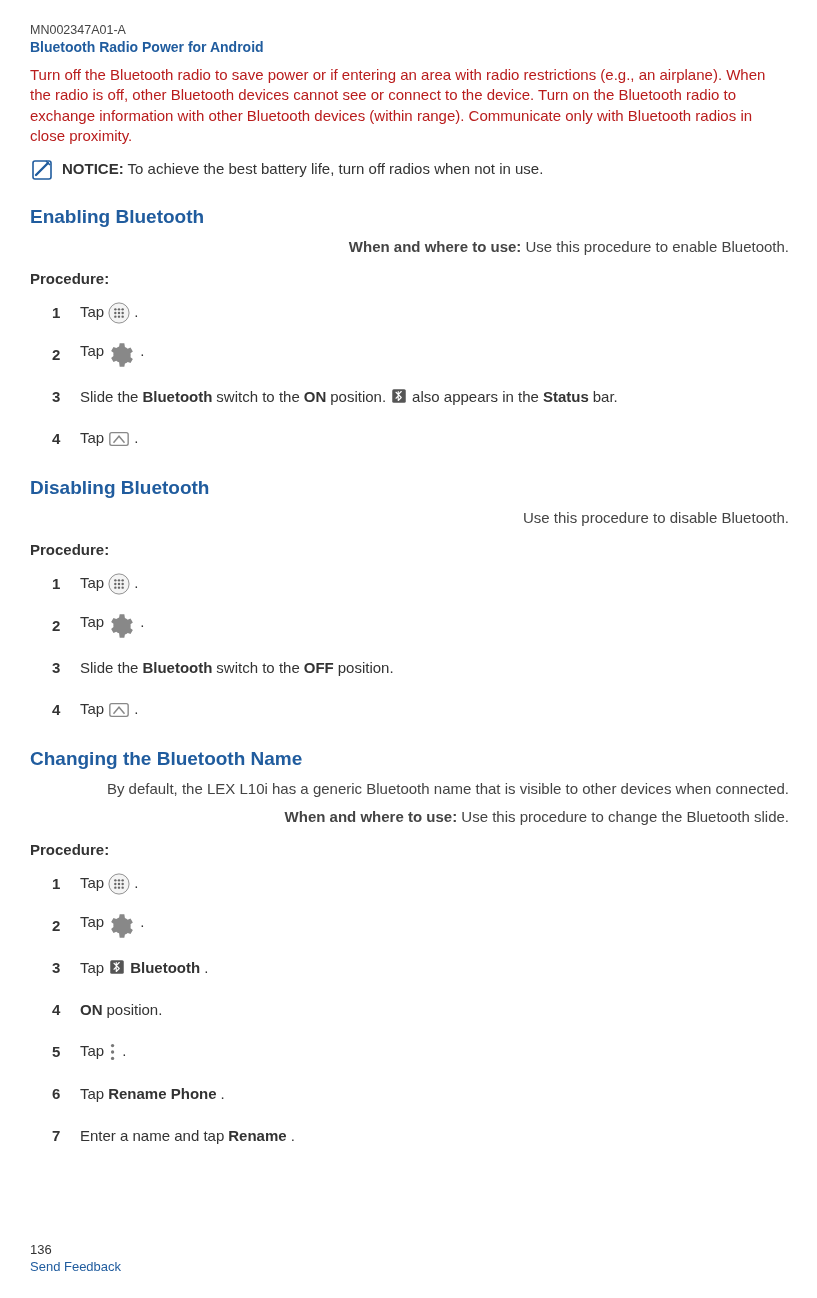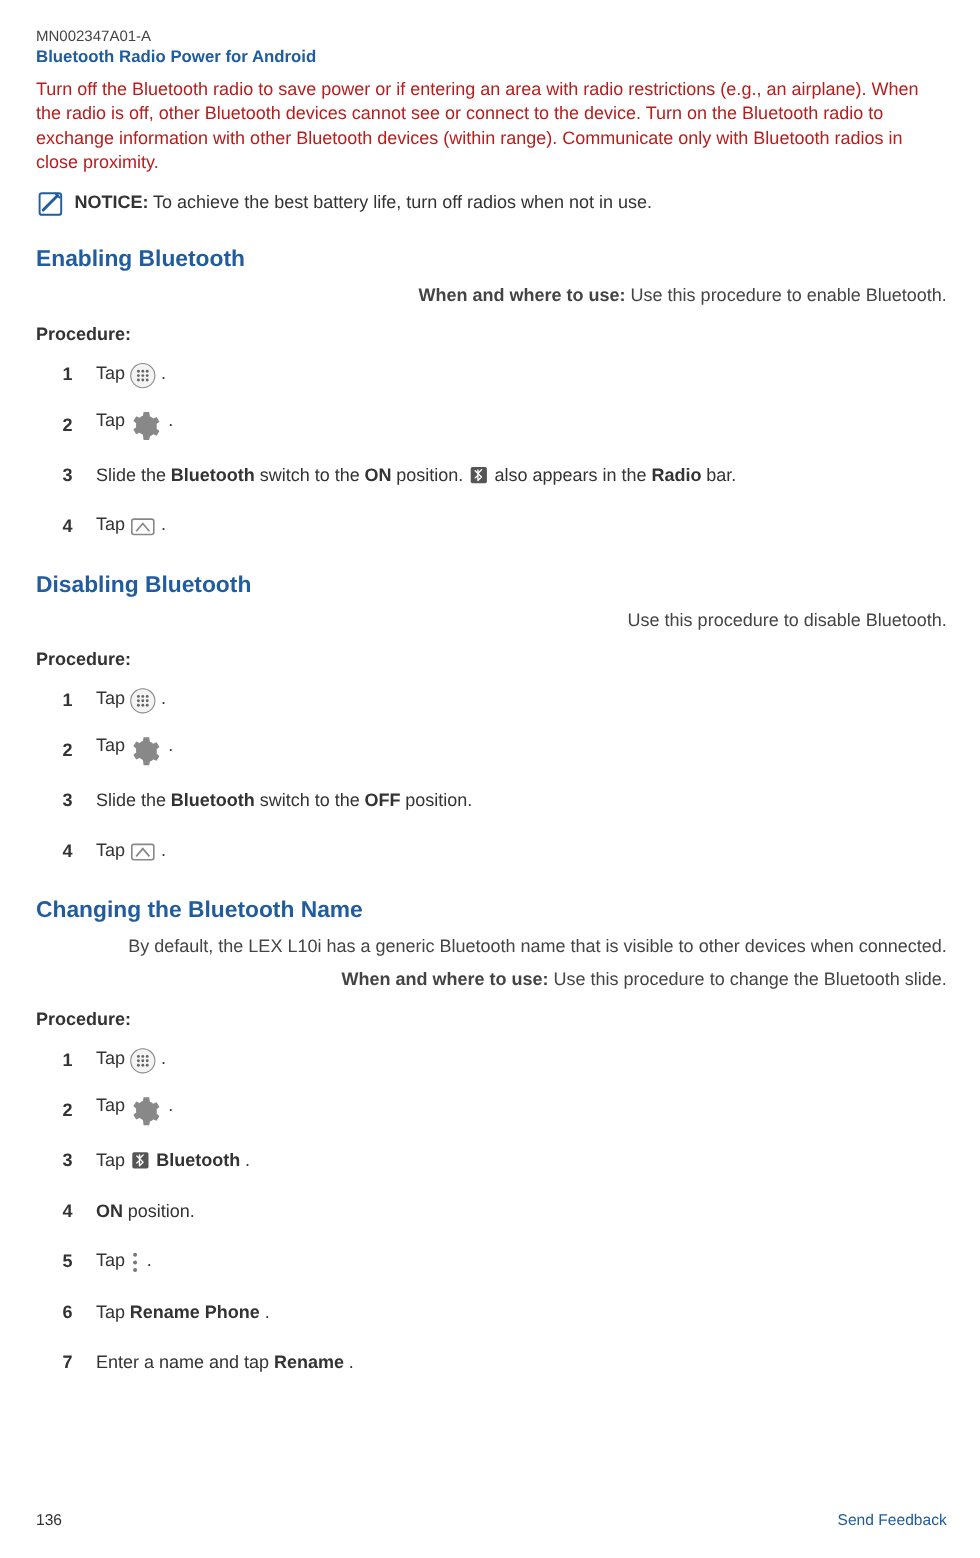--- a/index.html
+++ b/index.html
@@ -22,21 +22,21 @@
     .notice-icon-svg { width: 24px; height: 24px; flex-shrink: 0; margin-top: 2px; }
     .proc-label { font-weight: bold; margin: 12px 0 10px 0; }
     .step-list { list-style: none; padding-left: 22px; }
     .step-list li { display: flex; align-items: center; gap: 14px; margin-bottom: 14px; min-height: 28px; }
     .step-num { font-weight: bold; width: 14px; flex-shrink: 0; text-align: left; }
     .step-text { display: inline-flex; align-items: flex-start; flex-wrap: wrap; gap: 4px; }
     .inline-icon { display: inline-flex; width: 22px; height: 22px; vertical-align: middle; }
     .inline-icon.large { width: 28px; height: 28px; }
     .inline-icon.small { width: 18px; height: 18px; }
     .sentence { color: #444; margin: 4px 0 8px 0; text-align: right; }
-    .footer { position: absolute; bottom: 22px; left: 30px; right: 28px; display: flex; justify-content: space-between; font-size: 13px; }
+    .footer { position: absolute; bottom: 22px; left: 30px; right: 28px; display: flex; justify-content: space-between; font-size: 13px; flex-direction: column; }
     .footer .feedback { color: #205c9e; }
     svg { display: block; }
   </style>
 </head>
 <body>
 
 <svg width="0" height="0" style="position:absolute">
   <defs>
     <g id="ic-apps">
       <circle cx="12" cy="12" r="11" fill="#f4f4f4" stroke="#888" stroke-width="1"></circle>
@@ -128,21 +128,21 @@
       <span class="bold">Bluetooth</span>
       <span> switch to the </span>
       <span class="bold">ON</span>
       <span> position. </span>
       <span class="inline-icon small">
           <svg viewBox="0 0 24 24">
             <use href="#ic-bt"></use>
           </svg>
         </span>
       <span> also appears in the </span>
-      <span class="bold">Radio</span>
+      <span class="bold">Status</span>
       <span> bar.</span>
     </span>
   </li>
   <li>
     <span class="step-num">4</span>
     <span class="step-text">
       <span>Tap </span>
       <span class="inline-icon">
           <svg viewBox="0 0 24 24">
             <use href="#ic-home"></use>

